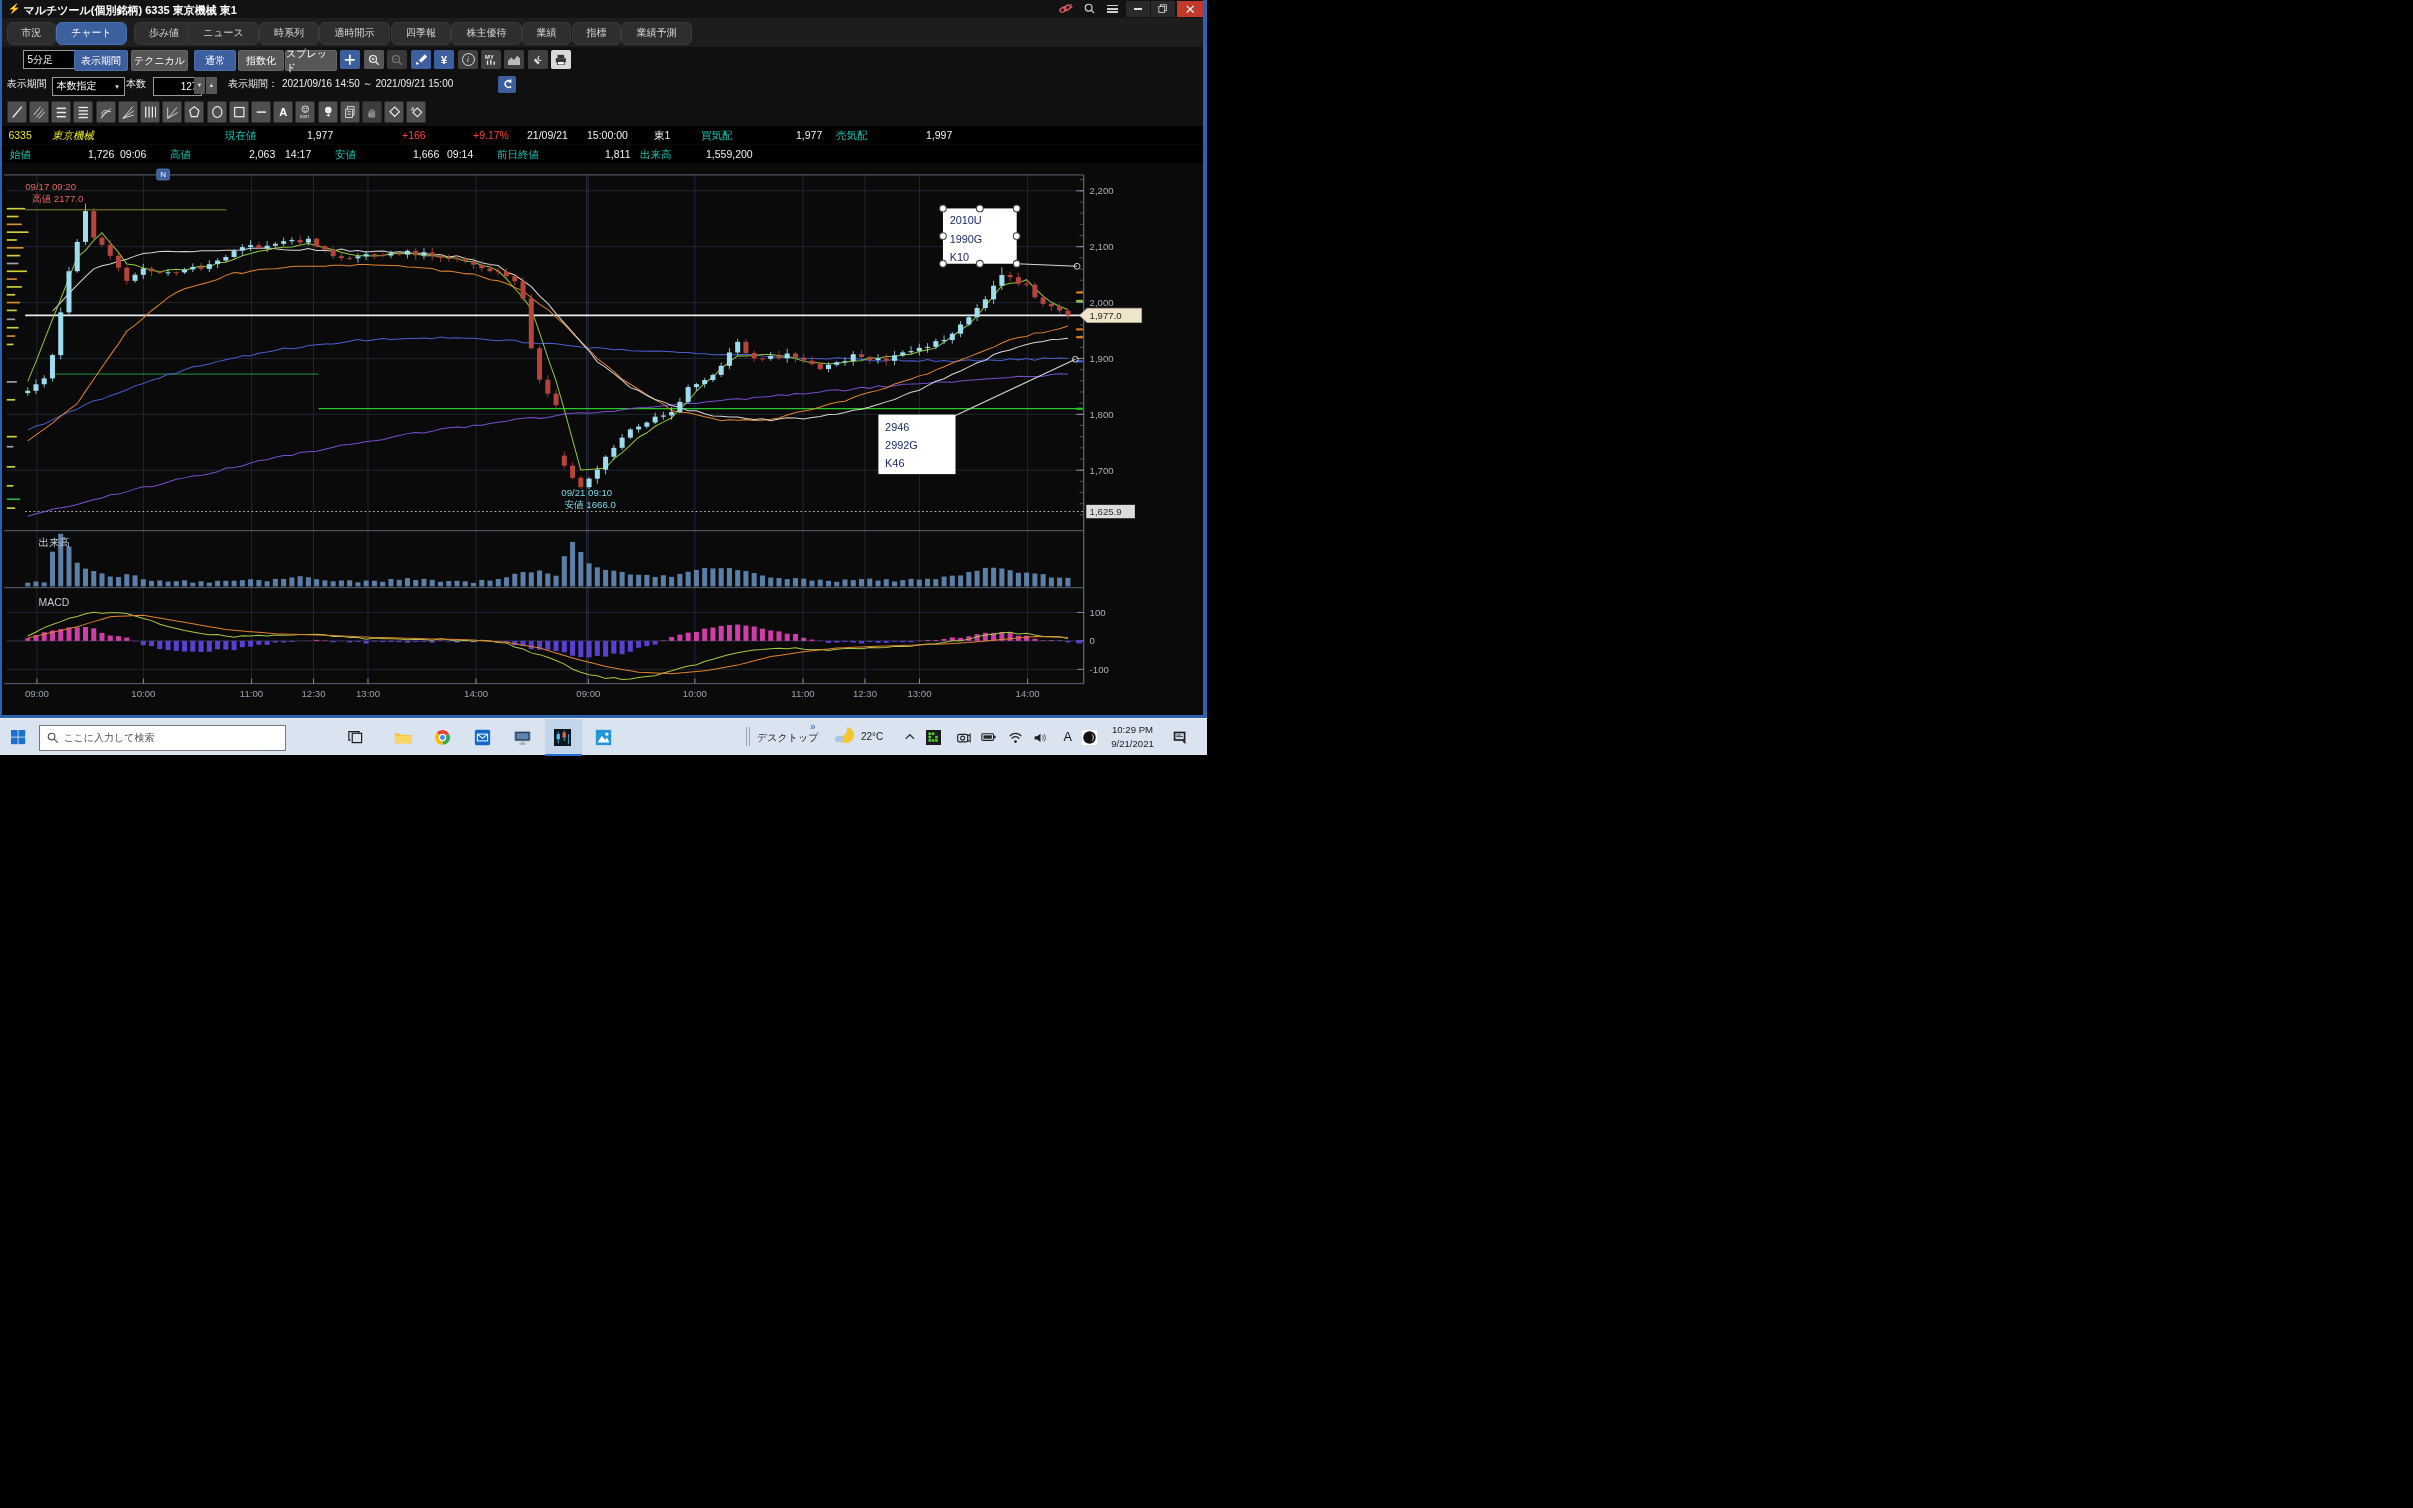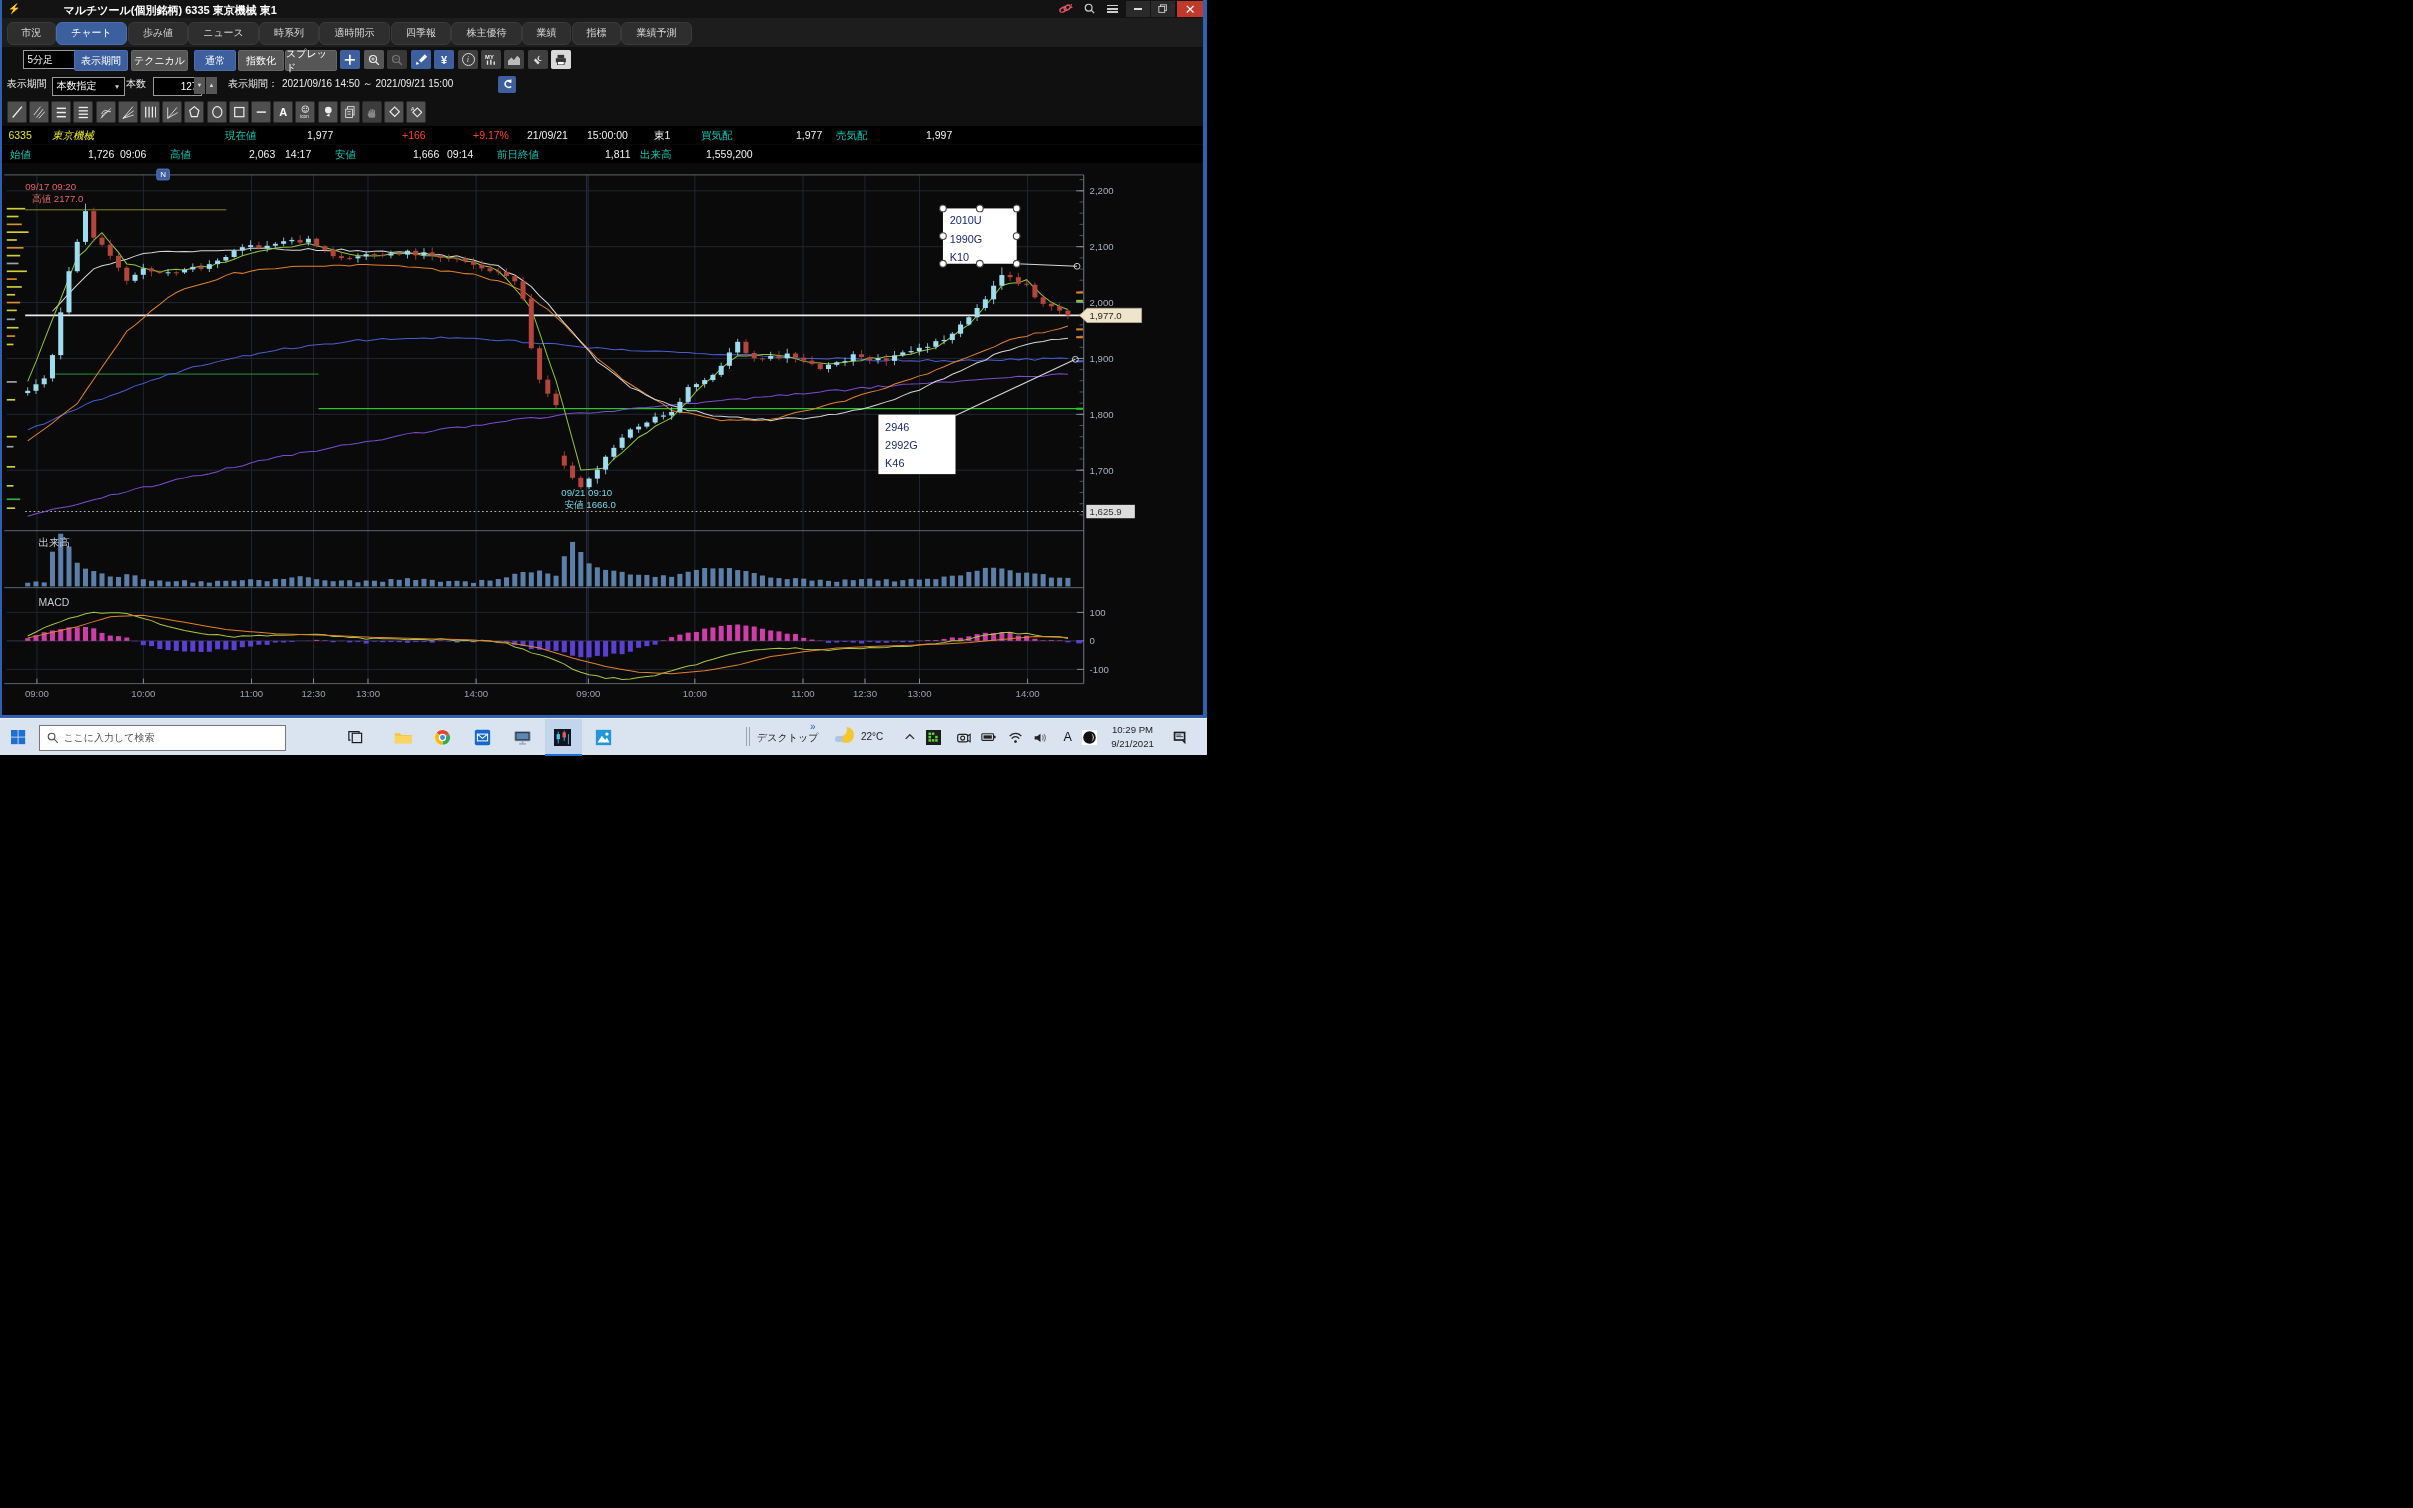--- a/index.html
+++ b/index.html
@@ -3,21 +3,21 @@
 <meta charset="utf-8">
 <style>
   html,body{margin:0;padding:0;background:#000;width:1207px;height:754px;overflow:hidden;
     font-family:"Liberation Sans",sans-serif;-webkit-font-smoothing:antialiased;}
   #window{position:absolute;left:0;top:0;width:1207px;height:754px;background:#0a0a0a;}
   #edgeL{position:absolute;left:0;top:0;width:1.7px;height:718px;background:#2e62b0;z-index:50;}
   #edgeR{position:absolute;right:0;top:0;width:4.2px;height:718px;background:#2e62b0;z-index:50;}
   #edgeB{position:absolute;left:0;top:715px;width:1207px;height:3.4px;background:#2e62b0;z-index:50;}
   
   #titlebar{position:absolute;left:0;top:0;width:1207px;height:18.4px;background:#131313;}
-  #title-text{position:absolute;left:23.5px;top:2.5px;color:#fff;font-size:11px;font-weight:bold;margin-left:40px;}
+  #title-text{position:absolute;left:23.5px;top:2.5px;color:#fff;font-size:11px;font-weight:bold;}
   #bolt{position:absolute;left:8.4px;top:2.5px;color:#e8c11c;font-size:10px;}
   .winctl{position:absolute;top:0.8px;height:16px;display:flex;align-items:center;justify-content:center;}
   
   #tabbar{position:absolute;left:0;top:18.4px;width:1207px;height:28.5px;background:#1d1d1d;}
   .tab{position:absolute;top:3.4px;height:21px;background:#2e2e2e;border:0.8px solid #3a3a3a;border-radius:6px;
     color:#d8d8d8;font-size:10px;display:flex;align-items:center;justify-content:center;cursor:pointer;}
   .tab.active{background:#3c5f9e;border-color:#4a6fae;color:#fff;}
   
   #toolbar1{position:absolute;left:0;top:47px;width:1207px;height:27px;background:#101010;}
   #toolbar2{position:absolute;left:0;top:74px;width:1207px;height:23.5px;background:#101010;}
@@ -97,21 +97,21 @@
       <svg width="8.4" height="8.4" viewBox="0 0 10 10">
           <line x1="1" y1="1" x2="9" y2="9" stroke="#fff" stroke-width="1.5"></line>
           <line x1="9" y1="1" x2="1" y2="9" stroke="#fff" stroke-width="1.5"></line>
         </svg>
     </div>
   </div>
 
   <div id="tabbar">
       <div class="tab" style="left: 6.7px; width: 47px;">市況</div>
       <div class="tab active" style="left: 56px; width: 69px;">チャート</div>
-      <div class="tab" style="left: 128px; width: 58px;">歩み値</div>
+      <div class="tab" style="left: 134px; width: 58px;">歩み値</div>
       <div class="tab" style="left: 188px; width: 69px;">ニュース</div>
       <div class="tab" style="left: 259px; width: 58px;">時系列</div>
       <div class="tab" style="left: 319px; width: 69px;">適時開示</div>
       <div class="tab" style="left: 391px; width: 58px;">四季報</div>
       <div class="tab" style="left: 451px; width: 69px;">株主優待</div>
       <div class="tab" style="left: 522px; width: 47px;">業績</div>
       <div class="tab" style="left: 572px; width: 47px;">指標</div>
       <div class="tab" style="left: 621px; width: 69px;">業績予測</div>
     </div>
 

